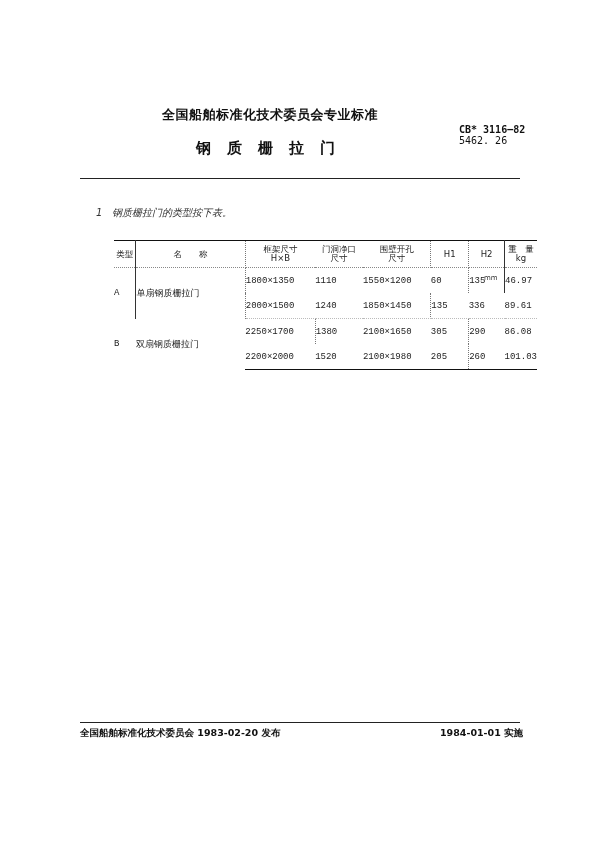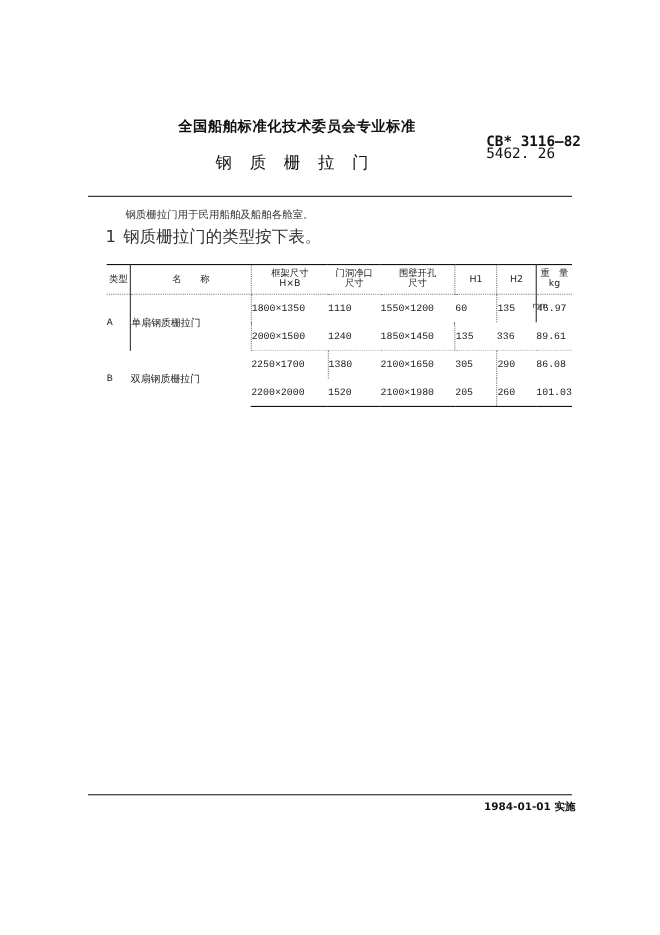--- a/index.html
+++ b/index.html
@@ -30,29 +30,29 @@
       font-weight: bold;
       letter-spacing: 0.5px;
       padding-right: 60px;
       box-sizing: border-box;
     }
     .doc-title {
       position: absolute;
       left: 196px;
       top: 139px;
       font-size: 15px;
-      font-weight: normal;
+      font-weight: bold;
       letter-spacing: 16px;
     }
     .std-code {
       position: absolute;
-      left: 442px;
+      left: 459px;
       top: 124px;
       font-family: "DejaVu Sans Mono", monospace;
-      font-size: 13px;
+      font-size: 10px;
       line-height: 11px;
       font-weight: bold;
     }
     .std-code .sub {
       font-weight: normal;
     }
     .rule-top {
       position: absolute;
       left: 80px; width: 440px;
       top: 178px;
@@ -62,38 +62,39 @@
       position: absolute;
       left: 114px;
       top: 189px;
       font-size: 9.5px;
       color: #333;
     }
     .clause {
       position: absolute;
       left: 96px;
       top: 206px;
-      font-size: 15px;
+      font-size: 10px;
       color: #333;
+      font-style: italic;
     }
     .clause .num {
       display: inline-block;
       width: 16px;
     }
     .unit {
       position: absolute;
       left: 484px;
       top: 226px;
       font-size: 7px;
       color: #333;
       margin-top: 48px;
     }
     table.spec {
       position: absolute;
-      left: 97px;
+      left: 114px;
       top: 240px;
       width: 423px;
       border-collapse: collapse;
       font-size: 9px;
       color: #222;
     }
     table.spec th {
       font-weight: normal;
       height: 26px;
       border-top: 1.5px solid #111;
@@ -153,21 +154,20 @@
 
   <div class="doc-title">钢质栅拉门</div>
 
   <div class="std-code">
     <div>CB* 3116—82</div>
     <div class="sub">5462. 26</div>
   </div>
 
   <div class="rule-top"></div>
 
-  <div class="intro">钢质栅拉门用于民用船舶及船舶各舱室。</div>
 
   <div class="clause">
     <span class="num">1</span><span>钢质栅拉门的类型按下表。</span>
   </div>
 
   <div class="unit">mm</div>
 
   <table class="spec">
     <colgroup>
       <col style="width:22px">
@@ -237,15 +237,16 @@
         <td>1520</td>
         <td>2100×1980</td>
         <td class="v">205</td>
         <td>260</td>
         <td>101.03</td>
       </tr>
     </tbody>
   </table>
 
   <div class="rule-bottom"></div>
+  <div class="footer-left">全国船舶标准化技术委员会 1983-02-20 发布</div>
   <div class="footer-right">1984-01-01 实施</div>
 
 </div>
 
 </body></html>

